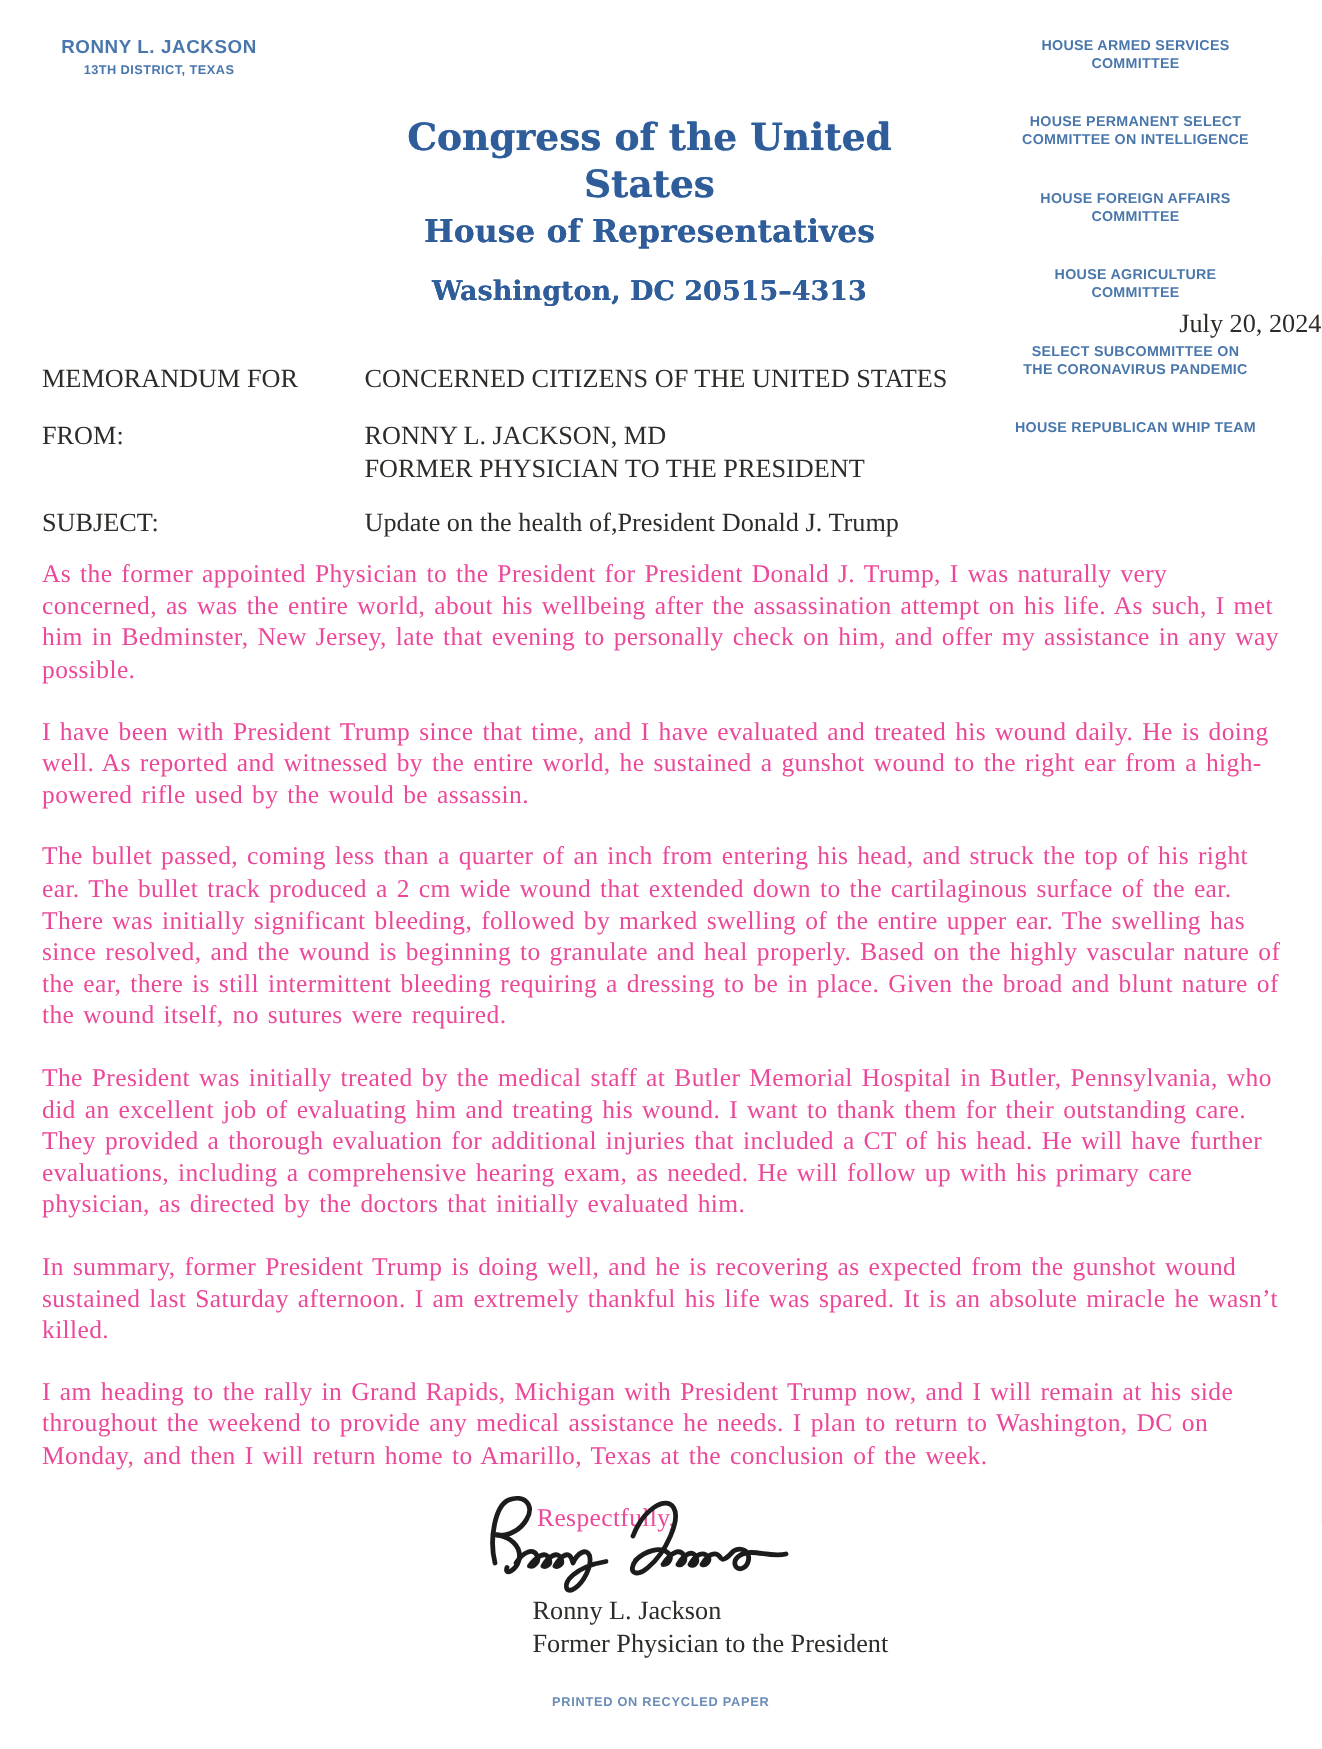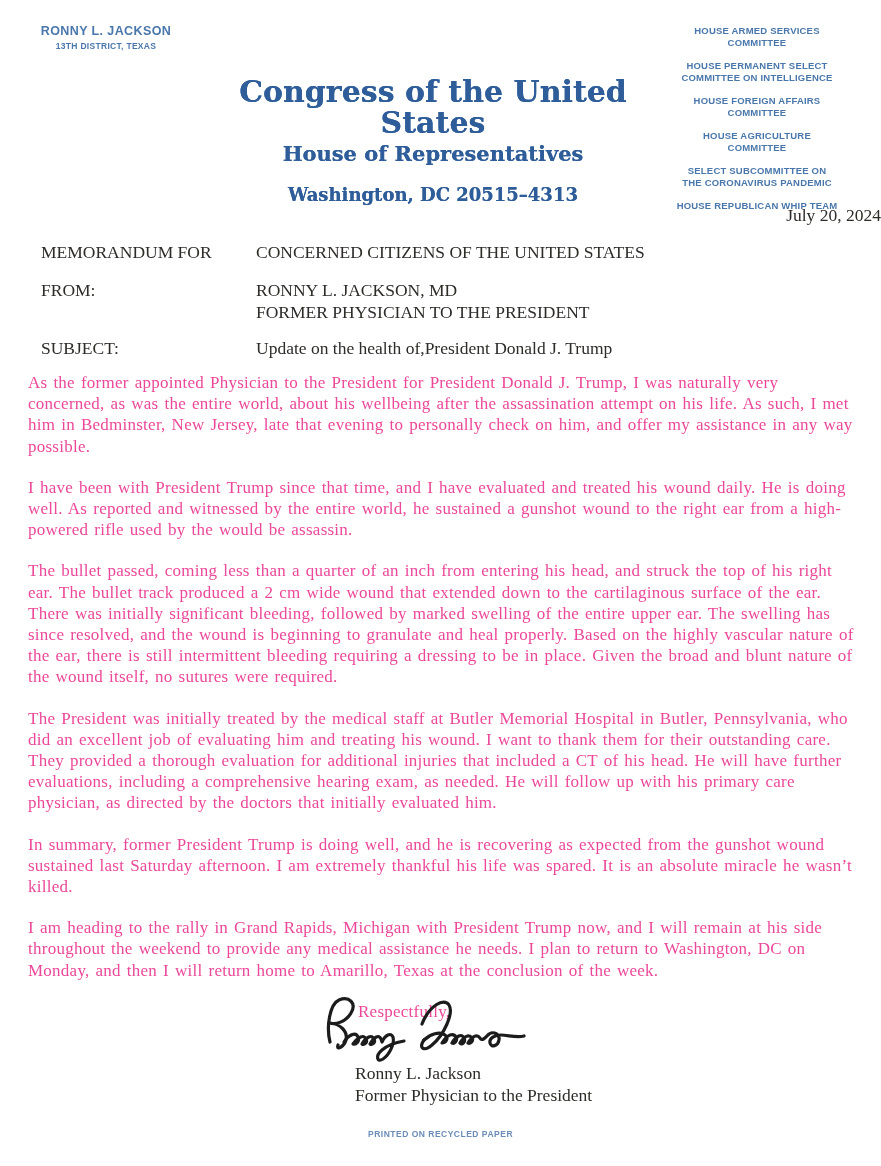--- a/index.html
+++ b/index.html
@@ -23,40 +23,39 @@
   .hl-name{font-size:12.5px;font-weight:bold;letter-spacing:.4px;}
   .hl-district{font-size:8.5px;font-weight:bold;letter-spacing:.3px;margin-top:3px;}
   .hl-addr{margin-top:12px;font-size:8px;font-weight:bold;letter-spacing:.2px;line-height:10.5px;}
   .hdr-center{
     position:absolute;left:233px;top:76px;width:400px;
     text-align:center;
     font-family:"DejaVu Serif", serif;
     color:#2e5d99;
     font-weight:bold;
   }
-  .mh1{font-size:30px;line-height:31px;text-shadow:0 0 .5px #2e5d99;}
+  .mh1{font-size:25px;line-height:31px;text-shadow:0 0 .5px #2e5d99;}
   .mh2{font-size:21px;line-height:23px;margin-top:4px;text-shadow:0 0 .4px #2e5d99;}
   .mh3{font-size:18px;line-height:20px;margin-top:20px;text-shadow:0 0 .4px #2e5d99;}
   .hdr-right{
     position:absolute;left:656px;top:25px;width:202px;
-    display:flex;flex-direction:column;gap:12px;
+    display:flex;flex-direction:column;gap:28px;
     text-align:center;
     font-family:"Liberation Sans", sans-serif;
     color:#4a77ab;
     font-size:9.5px;font-weight:bold;letter-spacing:.2px;line-height:11.5px;
   }
   
   .date{
     position:absolute;left:0;top:205px;width:881px;
     text-align:right;font-size:17.5px;
   }
   .memo{
     position:absolute;left:28px;top:242px;width:828px;
     font-size:17.5px;
-    margin-left:13px;
   }
   .memo-row{display:flex;align-items:flex-start;}
   .memo-row + .memo-row{margin-top:17px;}
   .memo-label{width:215px;flex:0 0 215px;}
   .memo-value{flex:1;line-height:21px;}
   .memo-value div{margin:0;}
   .memo .row-from .memo-value div + div{margin-top:1px;}
   .memo .row-subject{margin-top:15px;}
   
   .body-text{

